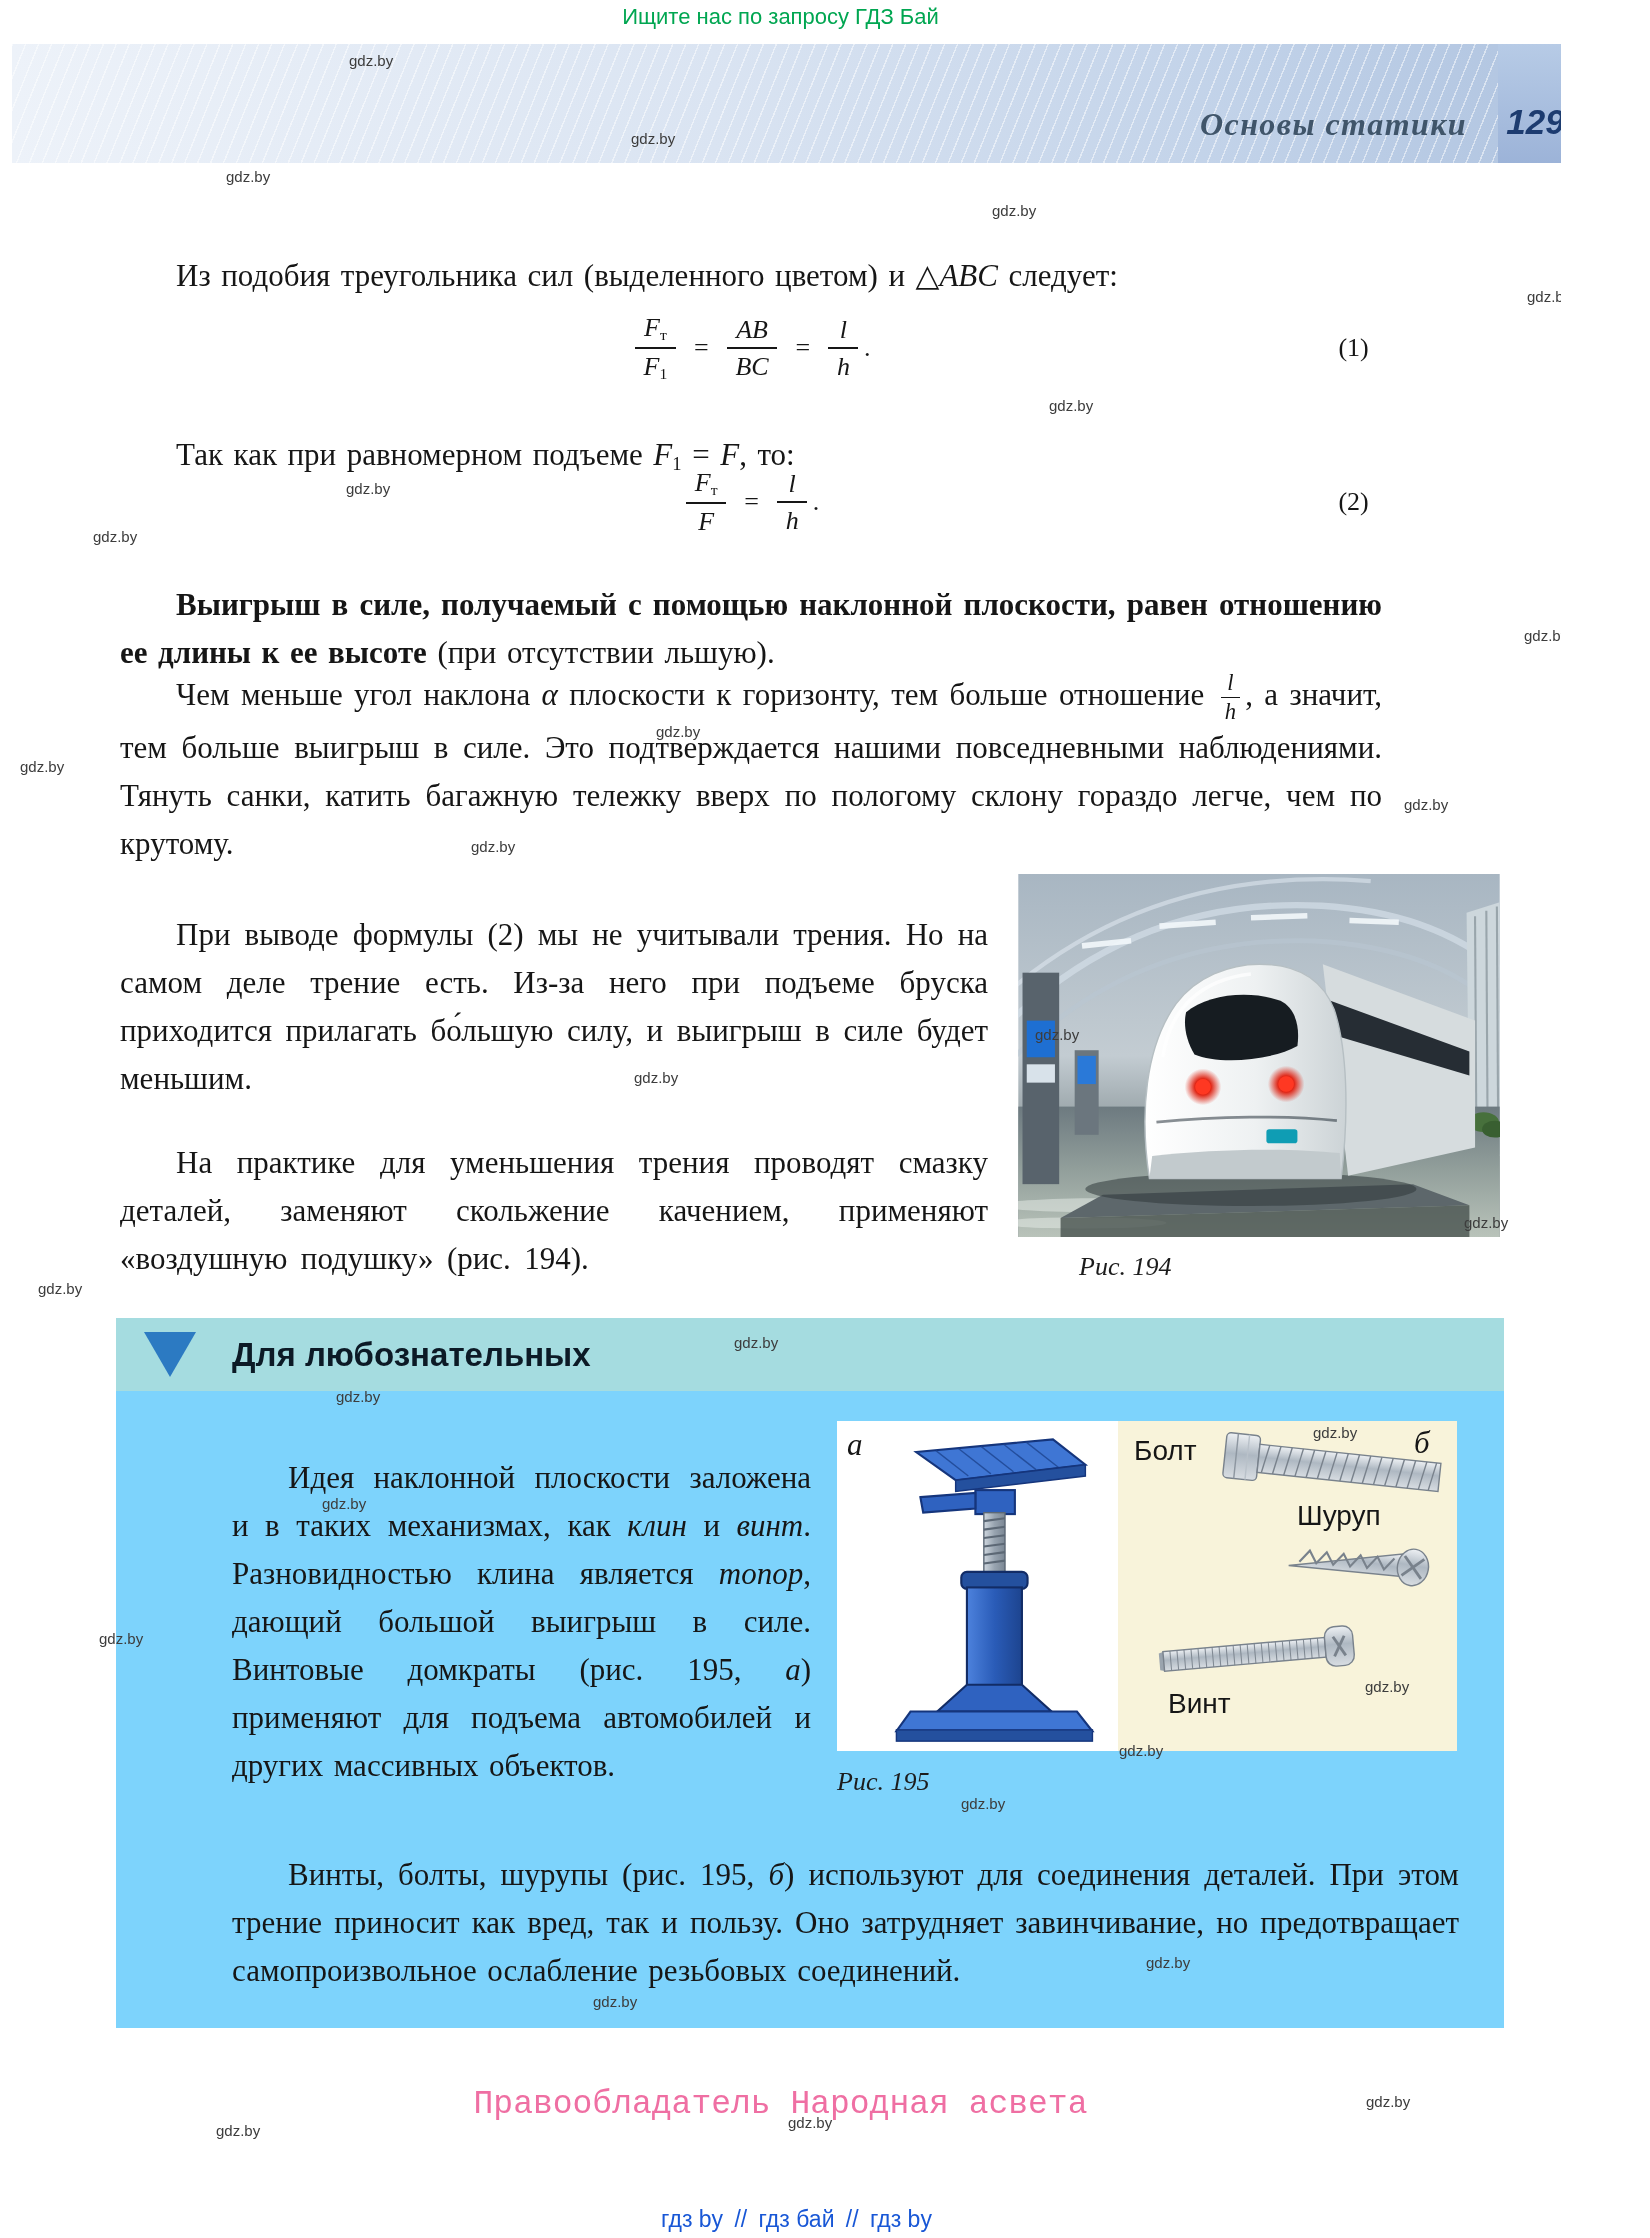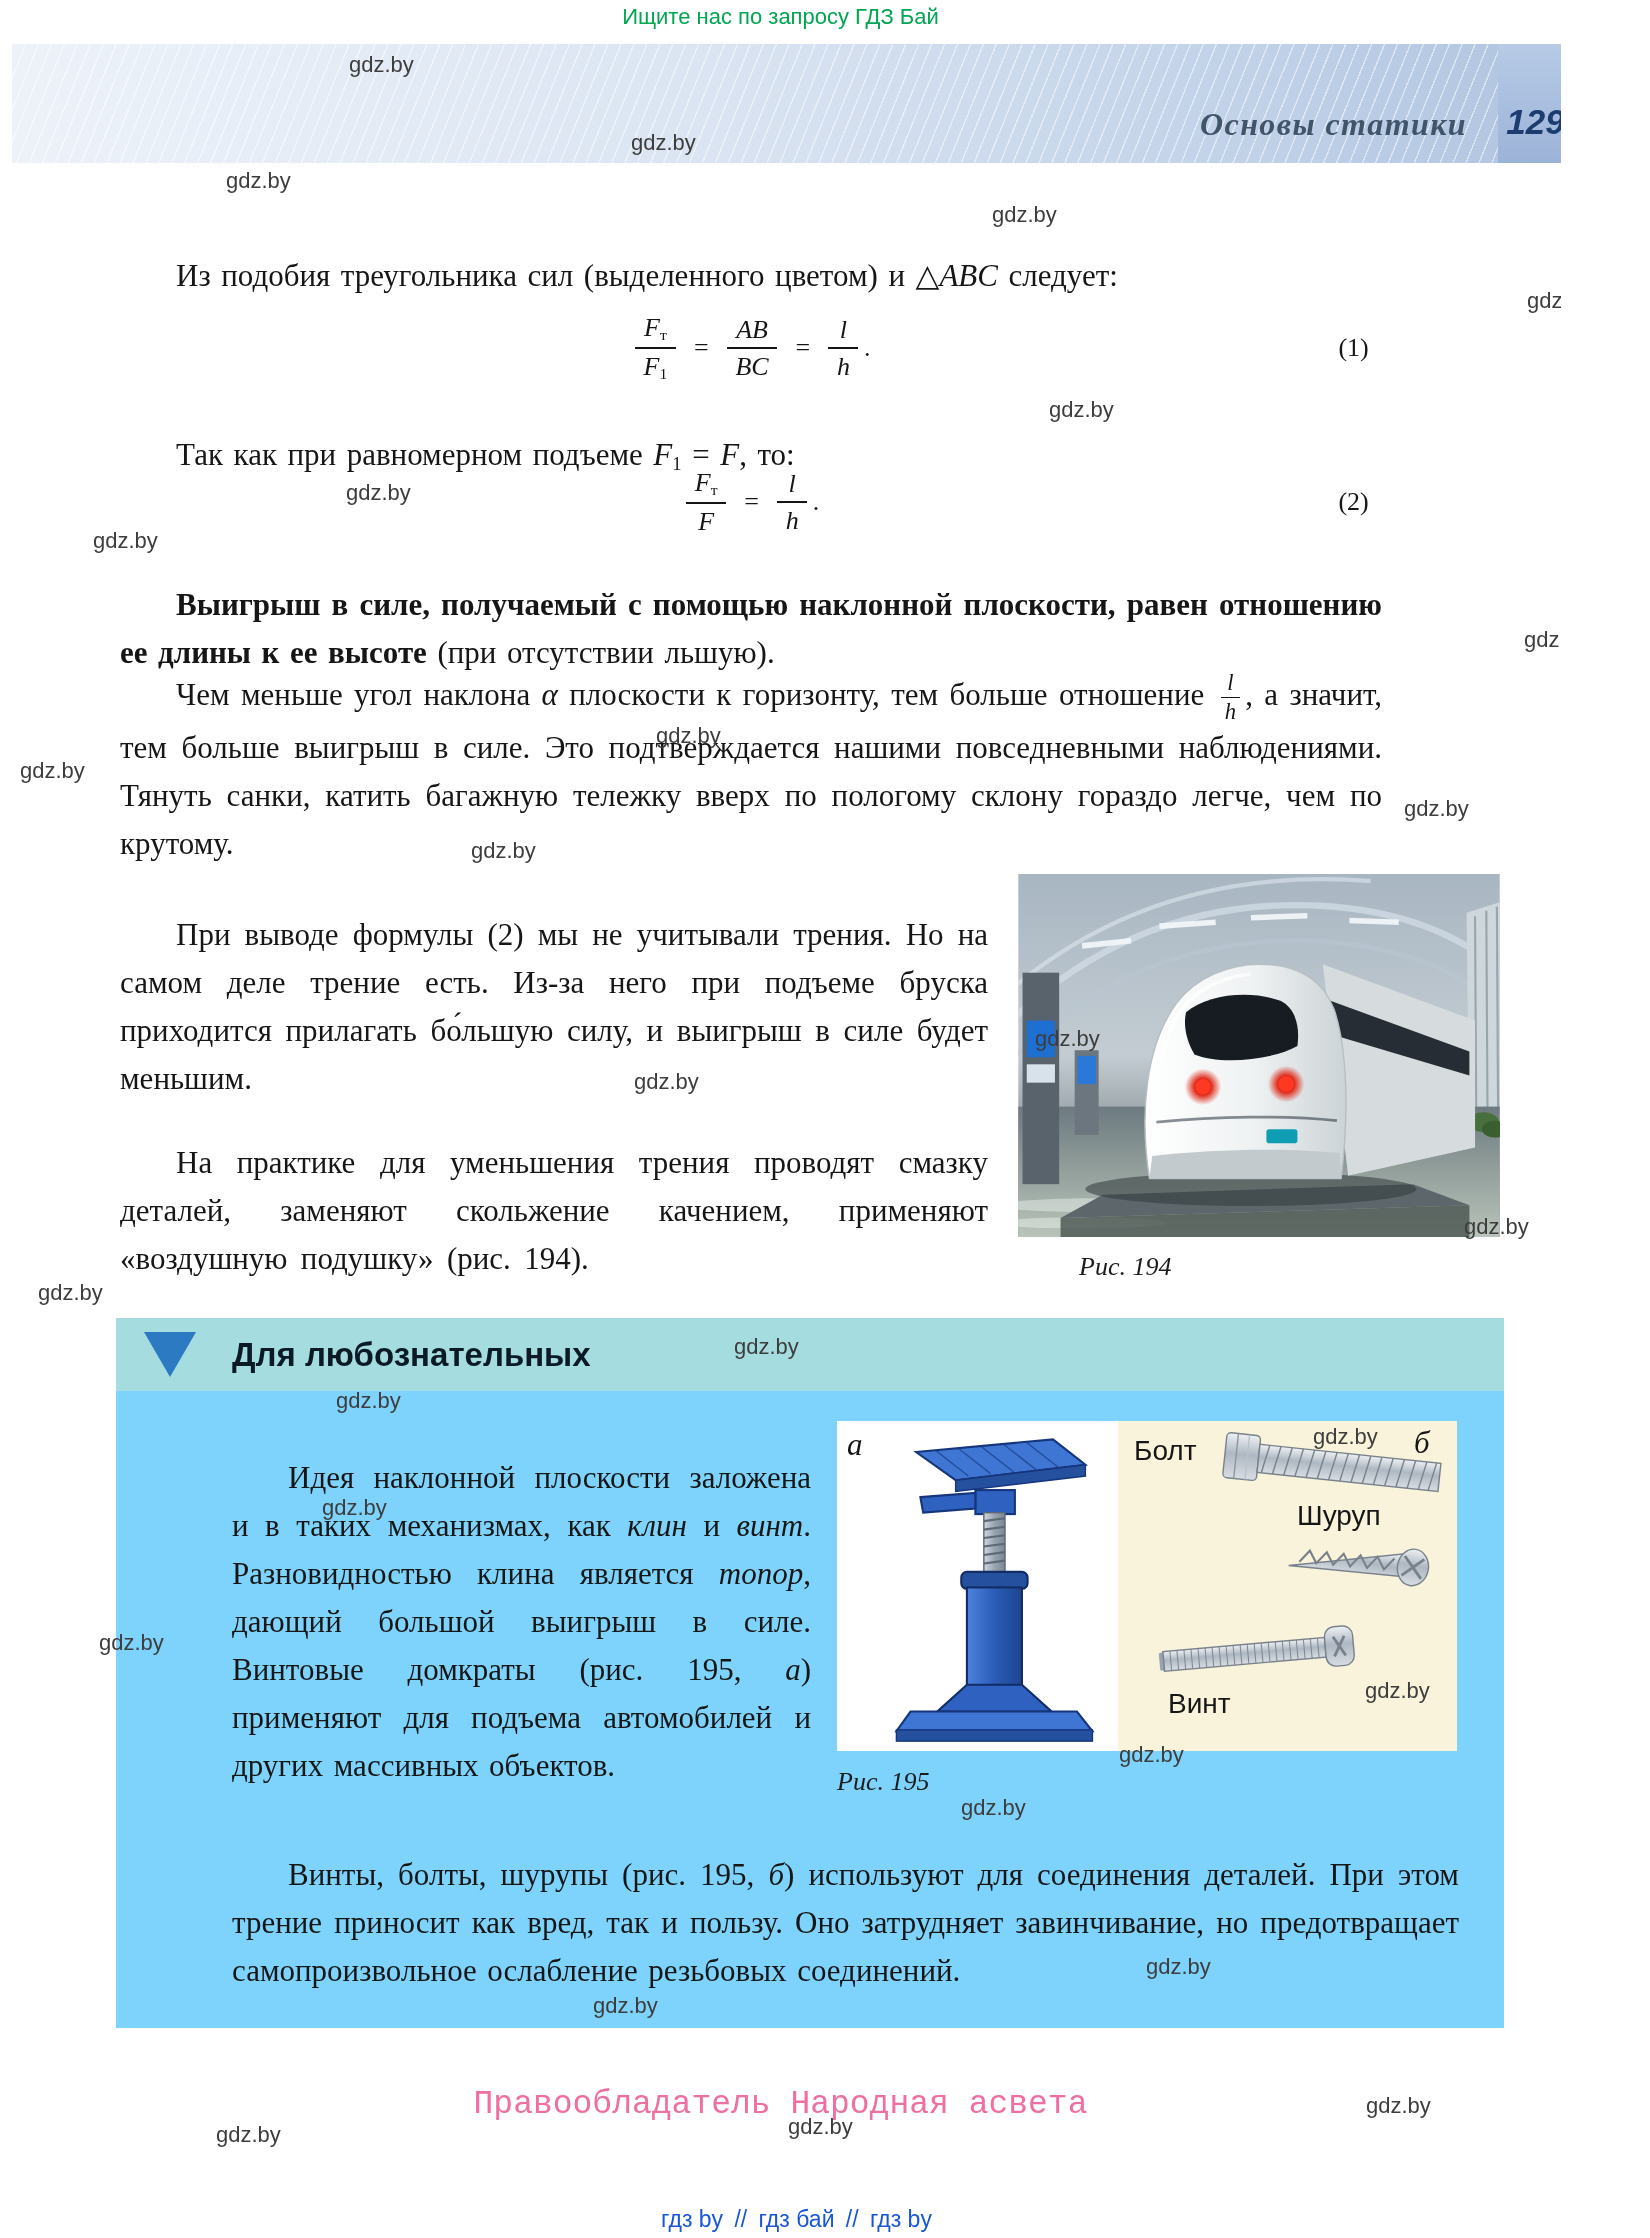--- a/index.html
+++ b/index.html
@@ -63,21 +63,21 @@
   .fig195-cap{position:absolute;left:721px;top:449px;}
 
   
   .copyright{position:absolute;top:2086px;left:0;width:100%;text-align:center;
     font-family:Liberation Mono, monospace;font-size:33px;color:#ef6fa3;}
   .footer-links{position:absolute;top:2206px;left:16px;width:100%;text-align:center;
     font-family:"Liberation Sans",sans-serif;font-size:23px;color:#1857d6;}
   .footer-links .sep{margin:0 11.3px;}
 
   
-  .wm{position:absolute;font-family:"Liberation Sans",sans-serif;font-size:22px;color:#3d3d3d;
+  .wm{position:absolute;font-family:"Liberation Sans",sans-serif;font-size:15px;color:#3d3d3d;
     white-space:nowrap;z-index:40;}
 </style>
 </head>
 <body>
 
 <div class="page">
 
   <div class="top-banner">Ищите нас по запросу ГДЗ Бай</div>
 
   <div class="header-band">

